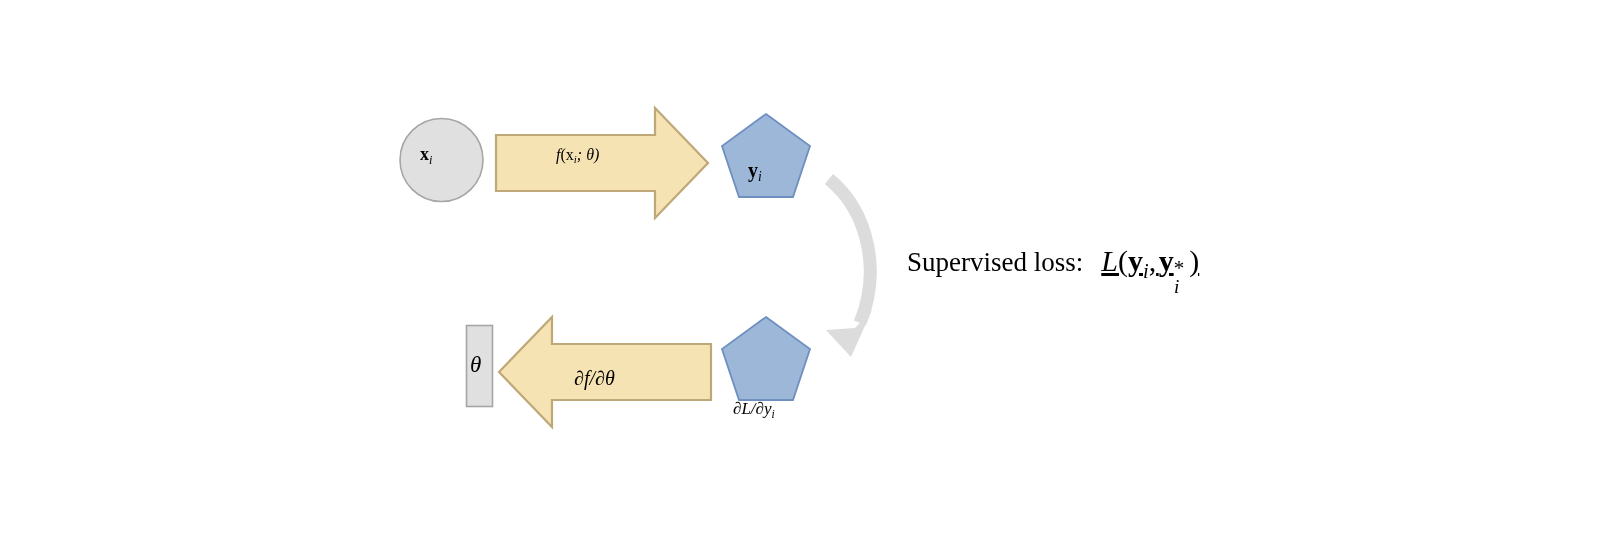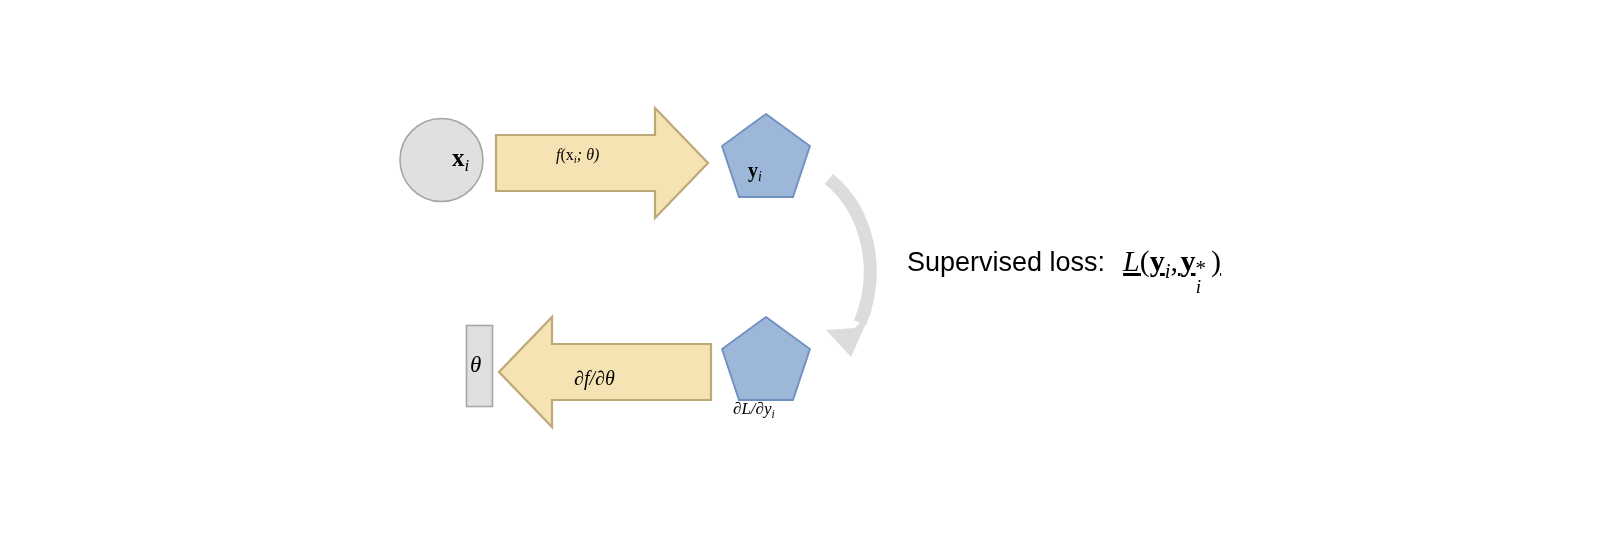--- a/index.html
+++ b/index.html
@@ -43,40 +43,40 @@
     font-weight: bold;
   }
   .sub {
     font-size: 0.68em;
     vertical-align: -0.32em;
     font-style: italic;
     font-family: "Liberation Serif", serif;
   }
 
   
-  #label-x  { left: 420px; top: 145px; font-size: 25px; margin-left: 32px; }
+  #label-x  { left: 420px; top: 145px; font-size: 18px; }
   #label-y  { left: 748px; top: 160px; font-size: 20px; }
   #label-theta { left: 470px; top: 353px; font-size: 23px; }
   #label-dldy  { left: 733px; top: 355px; font-size: 17px; margin-top: 45px; }
 
   
   #label-fx   { left: 556px; top: 147px; font-size: 16px; }
   #label-dfdt { left: 574px; top: 368px; font-size: 20px; }
 
   
   #caption-loss {
     left: 907px;
     top: 246px;
     font-size: 27px;
     display: flex;
     align-items: baseline;
     gap: 18px;
   }
   #caption-loss .plain {
-    font-family: Liberation Sans, sans-serif;
+    font-family: Liberation Serif, serif;
     font-style: normal;
   }
   #caption-loss .formula {
     font-family: "Liberation Serif", serif;
     font-style: italic;
     font-size: 30px;
     text-decoration: underline;
   }
   .supsub {
     display: inline-block;

